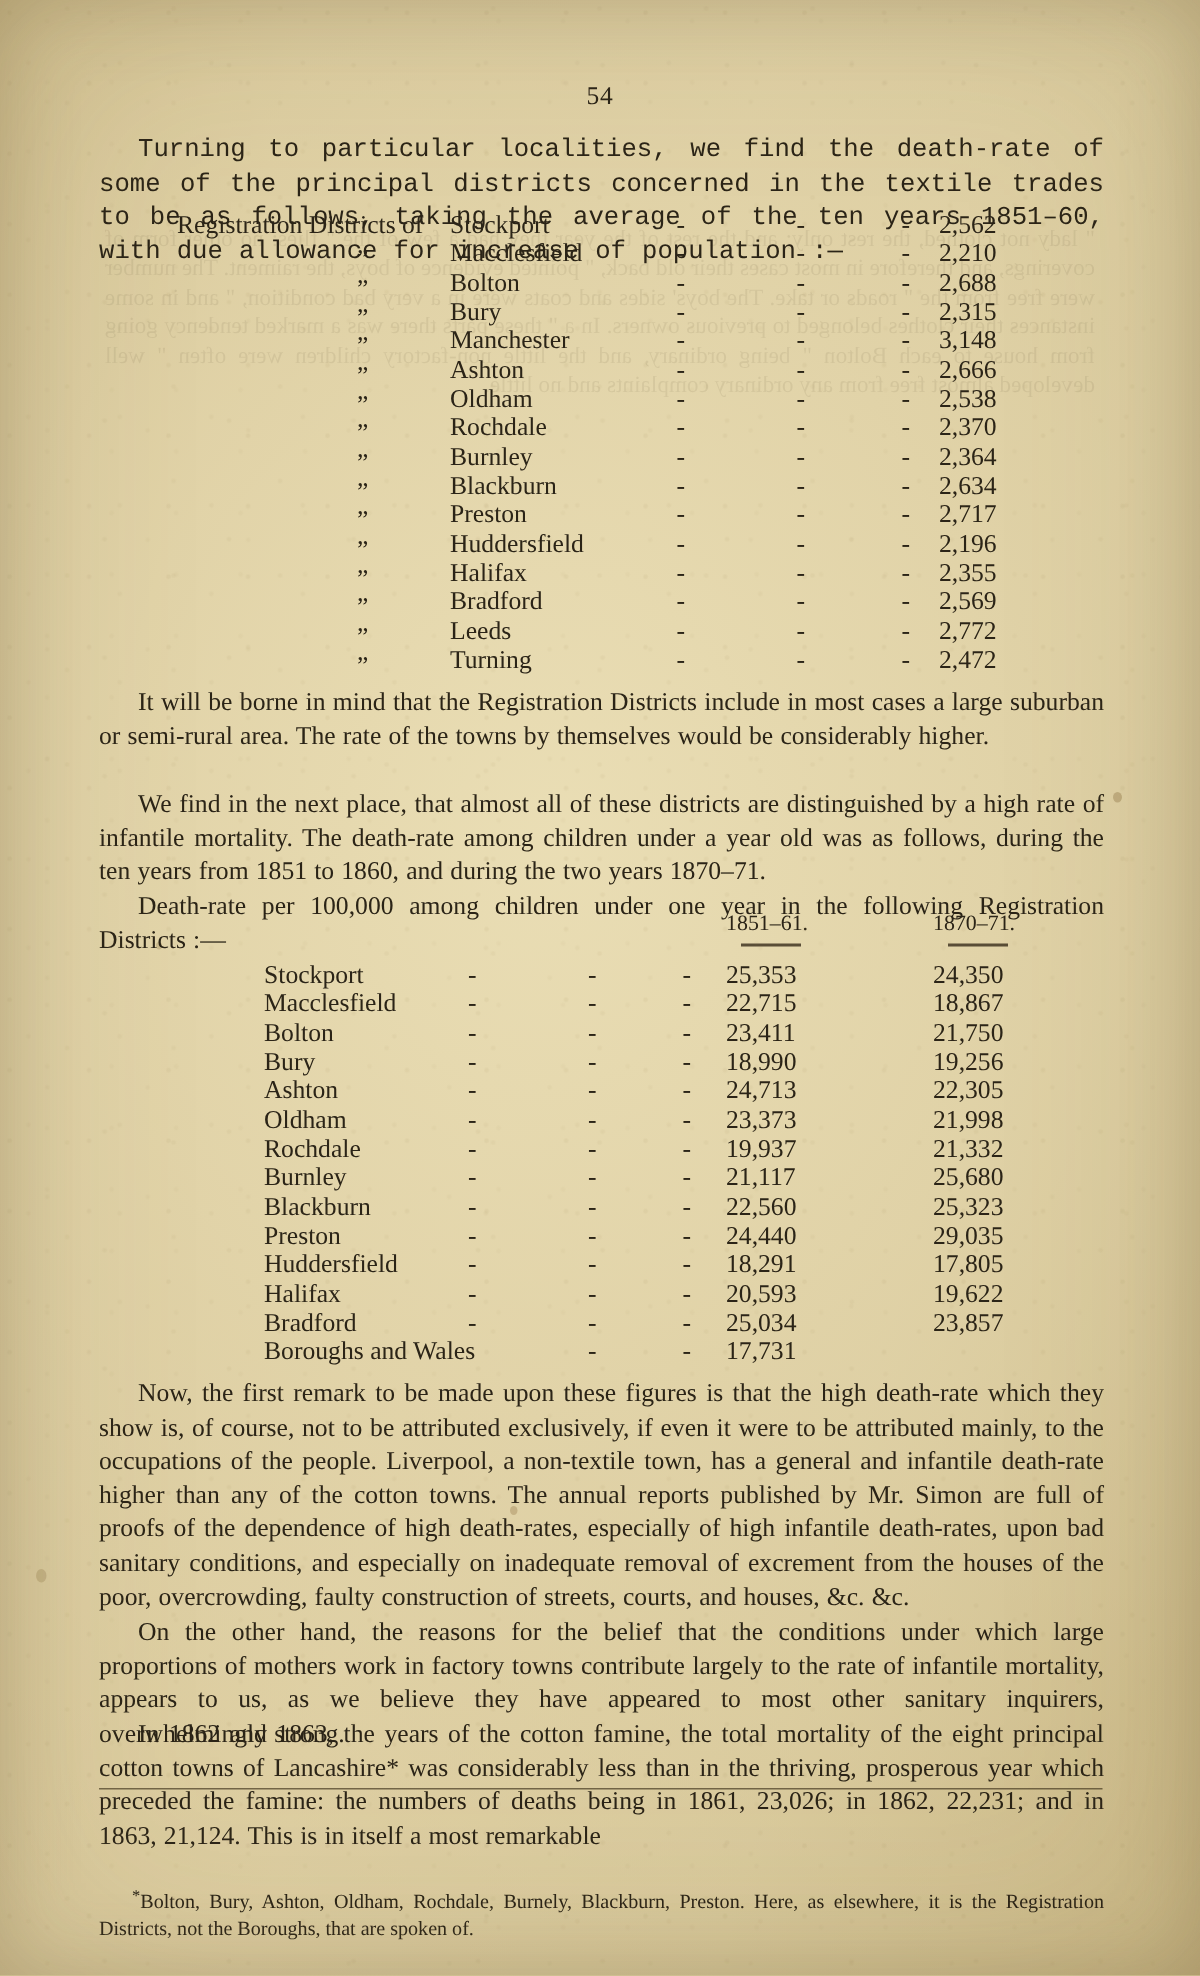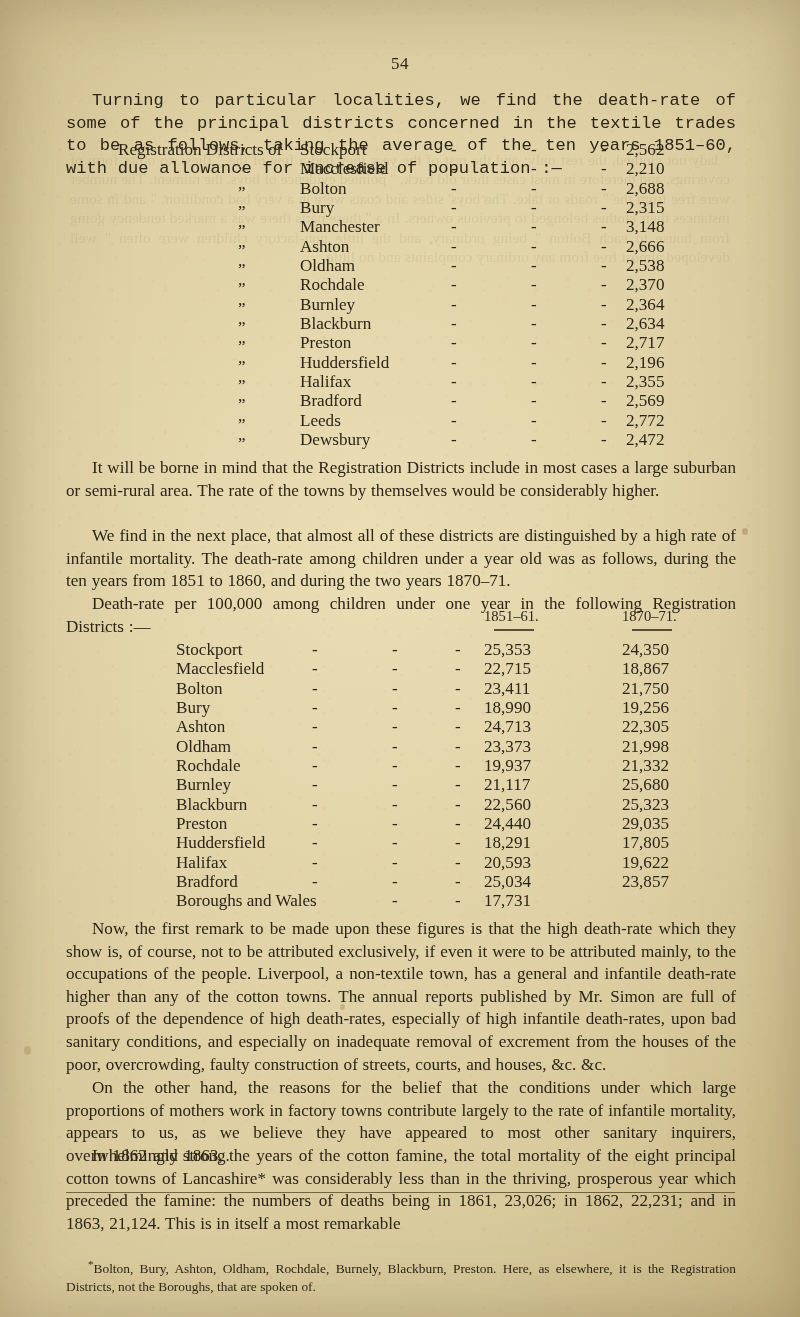--- a/index.html
+++ b/index.html
@@ -304,21 +304,21 @@
         <div class="trow">
           <span class="ditto">”</span>
           <span class="place">Leeds</span>
           <span class="d1">-</span>
           <span class="d2">-</span>
           <span class="d3">-</span>
           <span class="val">2,772</span>
         </div>
         <div class="trow">
           <span class="ditto">”</span>
-          <span class="place">Dewsbury</span>
+          <span class="place">Turning</span>
           <span class="d1">-</span>
           <span class="d2">-</span>
           <span class="d3">-</span>
           <span class="val">2,472</span>
         </div>
       </div>
 
     <div class="para" style="top:457px;">It will be borne in mind that the Registration Districts include in most cases a large suburban or semi-rural area.  The rate of the towns by themselves would be considerably higher.</div>
     <div class="para" style="top:525px;">We find in the next place, that almost all of these districts are distinguished by a high rate of infantile mortality.  The death-rate among children under a year old was as follows, during the ten years from 1851 to 1860, and during the two years 1870–71.</div>
     <div class="para" style="top:593px;">Death-rate per 100,000 among children under one year in the following Registration Districts :—</div>

